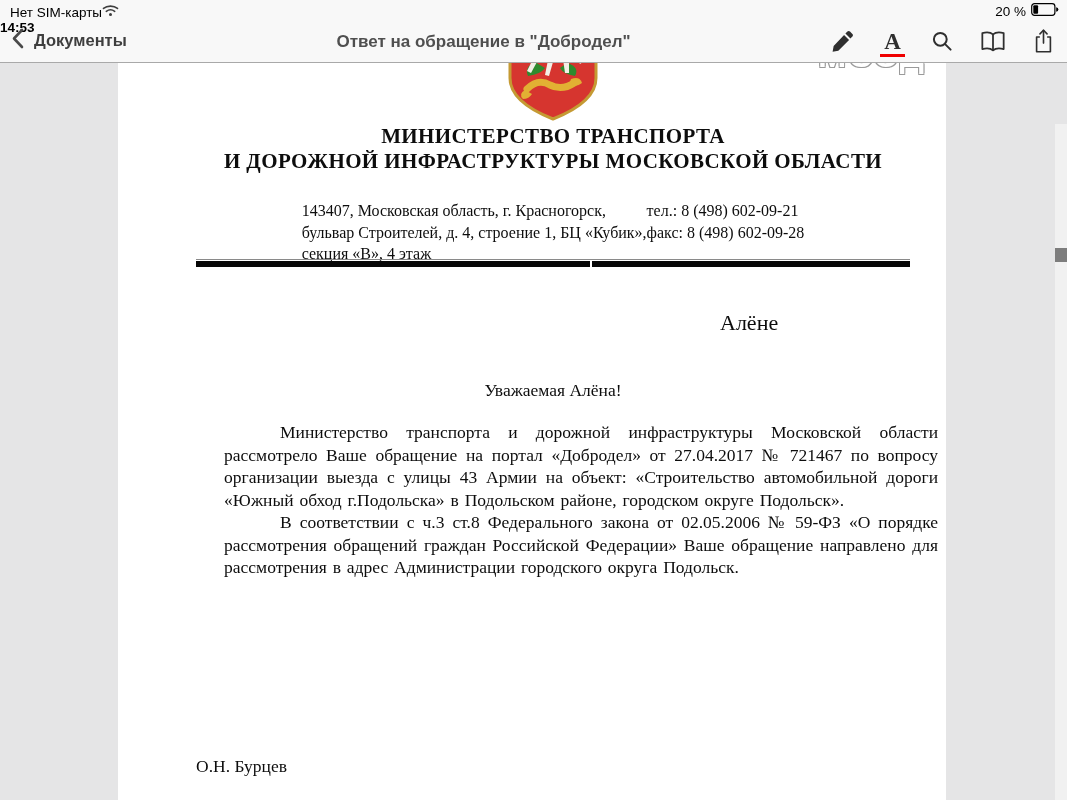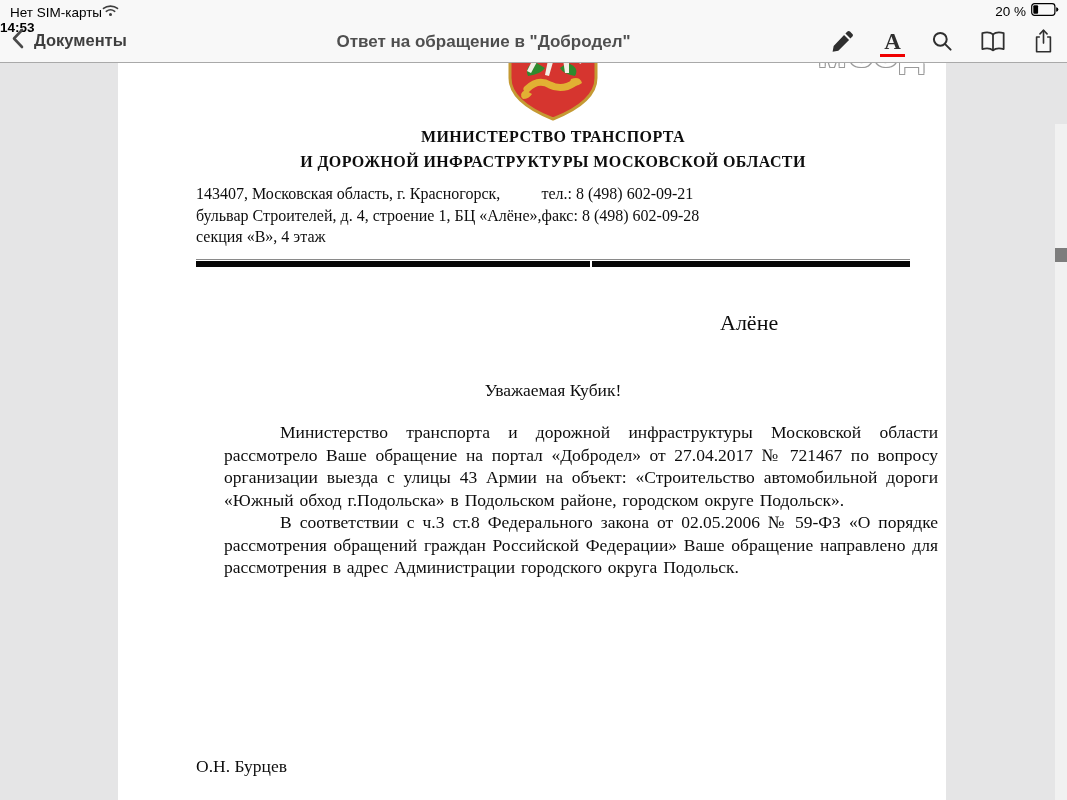--- a/index.html
+++ b/index.html
@@ -27,22 +27,22 @@
   
   #content{position:absolute;left:0;top:62px;width:1067px;height:738px;background:#e5e5e6;}
   #page{position:absolute;left:118px;top:0;width:828px;height:738px;background:#ffffff;overflow:hidden;
     font-family:"Liberation Serif",serif;color:#0d0d0d;}
   .abs{position:absolute;}
   .watermark{left:700px;top:-26px;font-family:"Liberation Sans",sans-serif;font-weight:bold;
     font-size:34px;letter-spacing:2px;color:#ffffff;
     text-shadow:-1px -1px 0 #9a9a9a,1px -1px 0 #9a9a9a,-1px 1px 0 #9a9a9a,1px 1px 0 #9a9a9a;}
   .emblem{left:387px;top:-44px;}
   .ministry{left:78px;top:62px;width:714px;text-align:center;font-weight:bold;
-    font-size:16px;line-height:25px;letter-spacing:.4px;}
-  .info-row{left:78px;top:121px;width:714px;display:flex;justify-content:flex-start;
+    font-size:21px;line-height:25px;letter-spacing:.4px;}
+  .info-row{left:78px;top:138px;width:714px;display:flex;justify-content:center;
     font-size:16px;line-height:21.5px;}
   .separator{left:78px;top:197px;width:714px;display:flex;gap:2px;border-top:1.5px solid #8a8a8a;padding-top:1px;}
   .separator .seg{height:5.5px;background:#060606;}
   .seg-l{width:394px;} .seg-r{flex:1;}
   .addressee{left:602px;top:248px;font-size:22px;}
   .salutation{left:78px;top:318px;width:714px;text-align:center;font-size:17.5px;}
   .body-text{left:78px;top:359px;width:714px;font-size:17.5px;line-height:22.5px;margin-left:28px;}
   .body-text p{margin:0;text-indent:56px;text-align:justify;word-spacing:1.5px;}
   .signature{left:78px;top:694px;width:714px;display:flex;justify-content:space-between;font-size:17.5px;}
 
@@ -160,37 +160,37 @@
       </div>
 
       <div class="abs ministry">
         <div>МИНИСТЕРСТВО ТРАНСПОРТА</div>
         <div>И ДОРОЖНОЙ ИНФРАСТРУКТУРЫ МОСКОВСКОЙ ОБЛАСТИ</div>
       </div>
 
       <div class="abs info-row">
         <div>
           <div>143407, Московская область, г. Красногорск,</div>
-          <div>бульвар Строителей, д. 4, строение 1, БЦ «Алёне»,</div>
+          <div>бульвар Строителей, д. 4, строение 1, БЦ «Кубик»,</div>
           <div>секция «В», 4 этаж</div>
         </div>
         <div>
           <div>тел.: 8 (498) 602-09-21</div>
           <div>факс: 8 (498) 602-09-28</div>
         </div>
       </div>
 
       <div class="abs separator">
         <div class="seg seg-l"></div>
         <div class="seg seg-r"></div>
       </div>
 
       <div class="abs addressee">Алёне</div>
 
-      <div class="abs salutation">Уважаемая Кубик!</div>
+      <div class="abs salutation">Уважаемая Алёна!</div>
 
       <div class="abs body-text">
         <p>Министерство транспорта и дорожной инфраструктуры Московской области рассмотрело Ваше обращение на портал «Добродел» от 27.04.2017 № 721467 по вопросу организации выезда с улицы 43 Армии на объект: «Строительство автомобильной дороги «Южный обход г.Подольска» в Подольском районе, городском округе Подольск».</p>
         <p>В соответствии с ч.3 ст.8 Федерального закона от 02.05.2006 № 59-ФЗ «О порядке рассмотрения обращений граждан Российской Федерации» Ваше обращение направлено для рассмотрения в адрес Администрации городского округа Подольск.</p>
       </div>
 
       <div class="abs signature">
         <span>О.Н. Бурцев</span>
       </div>
 

